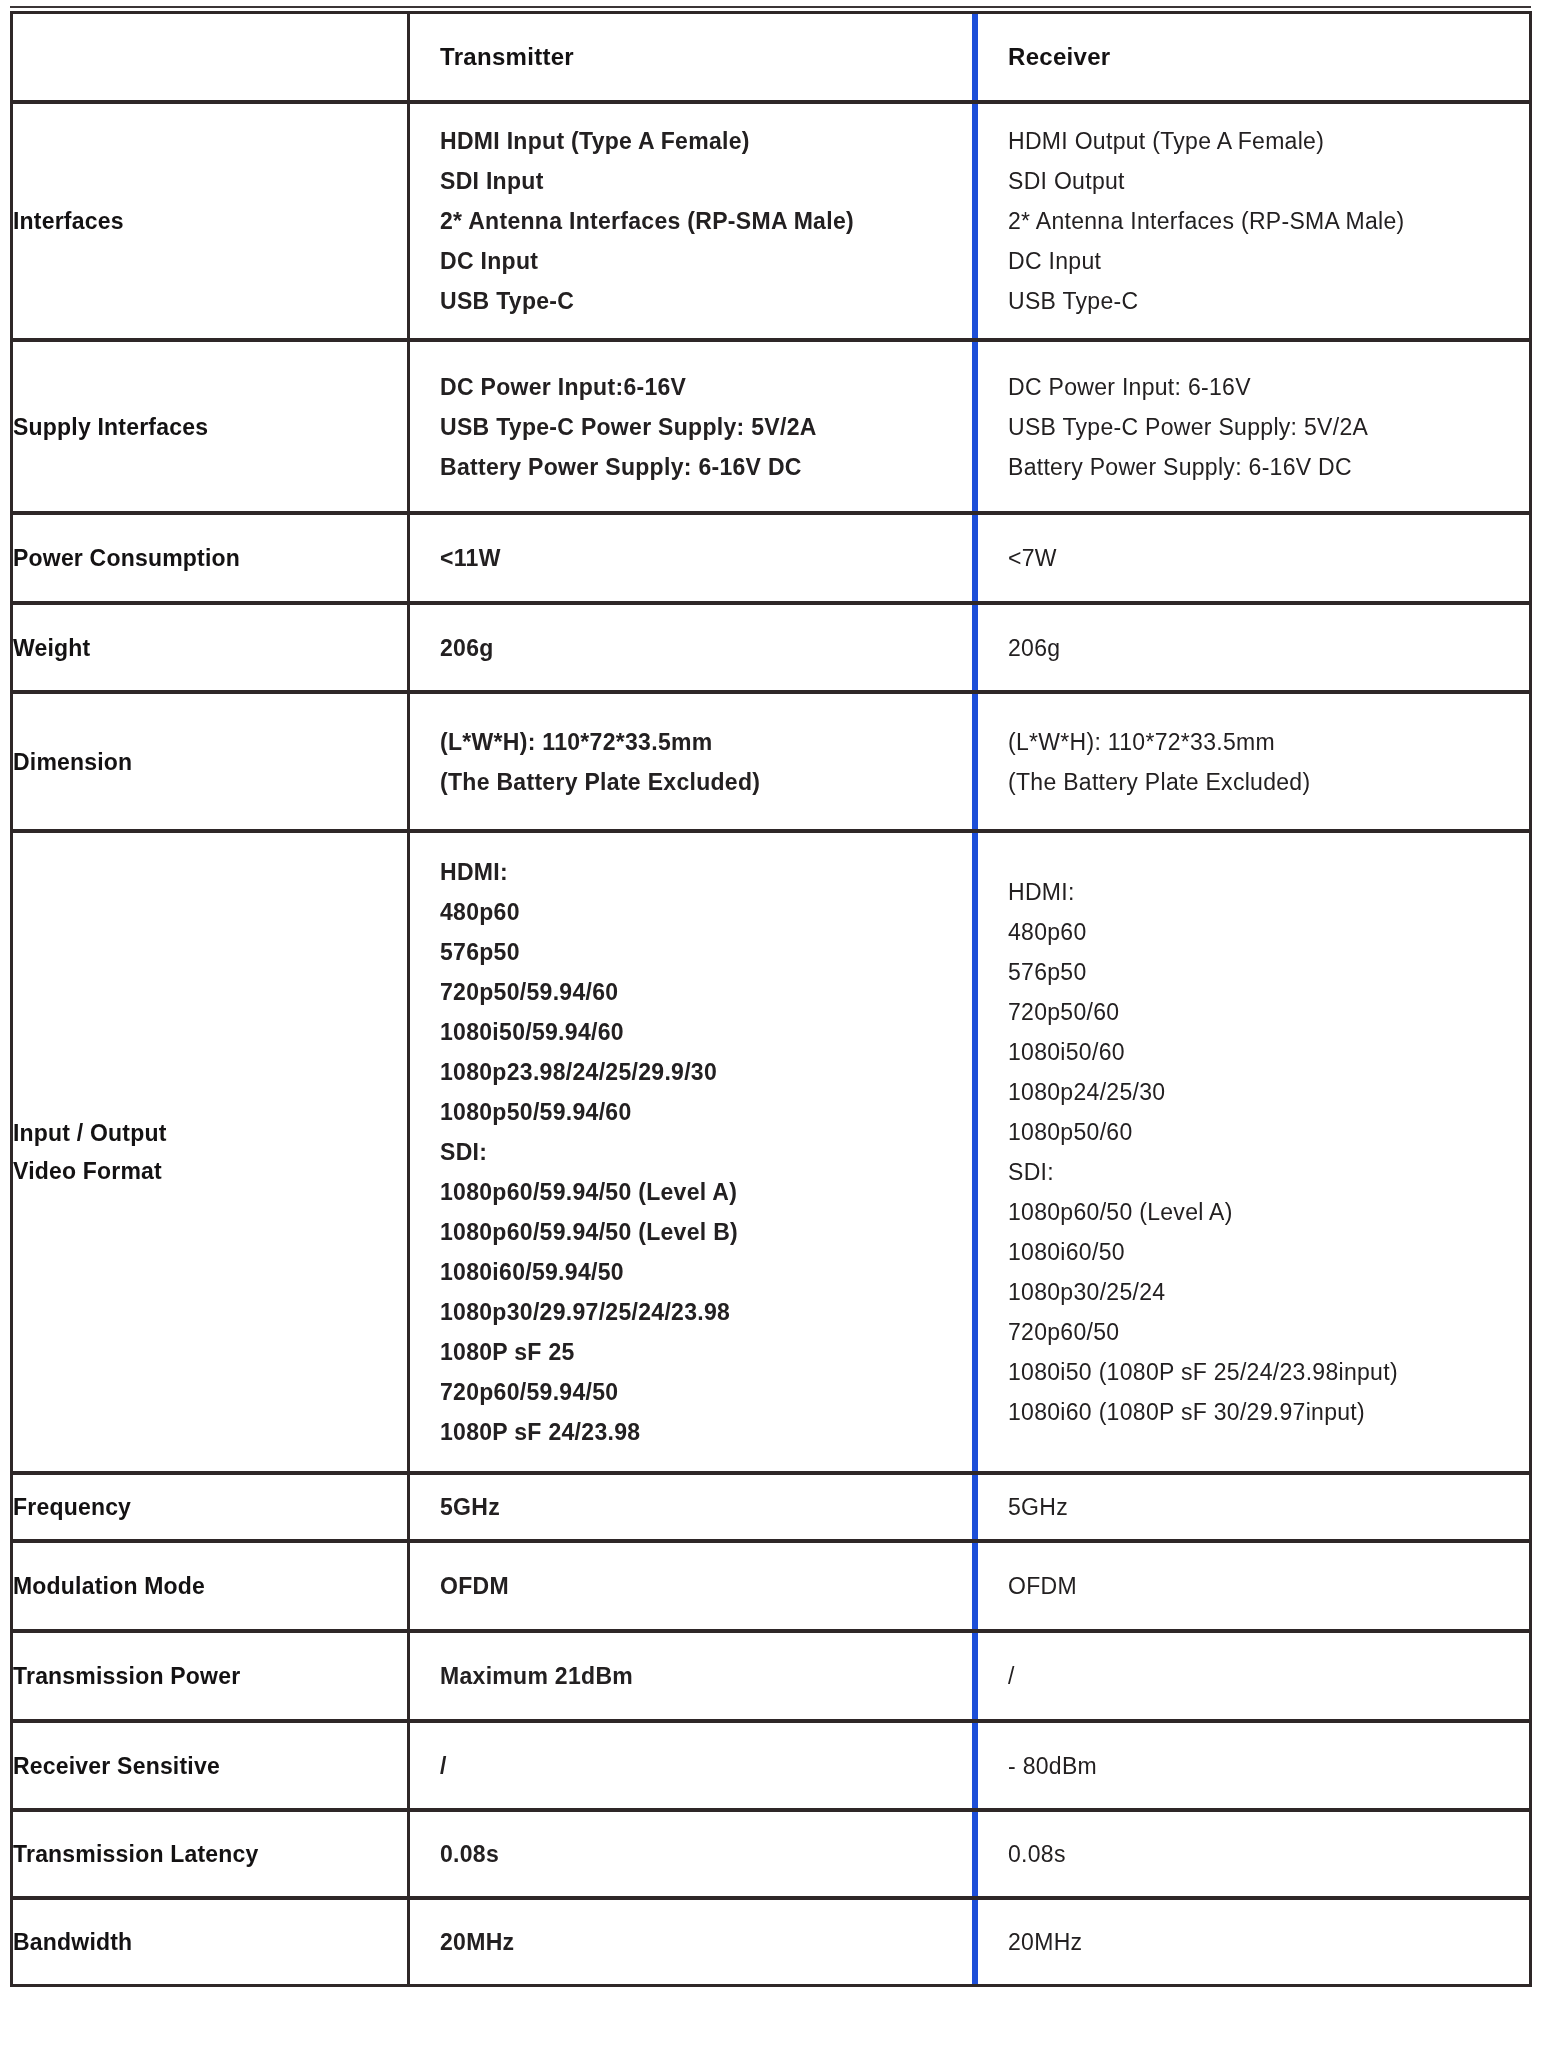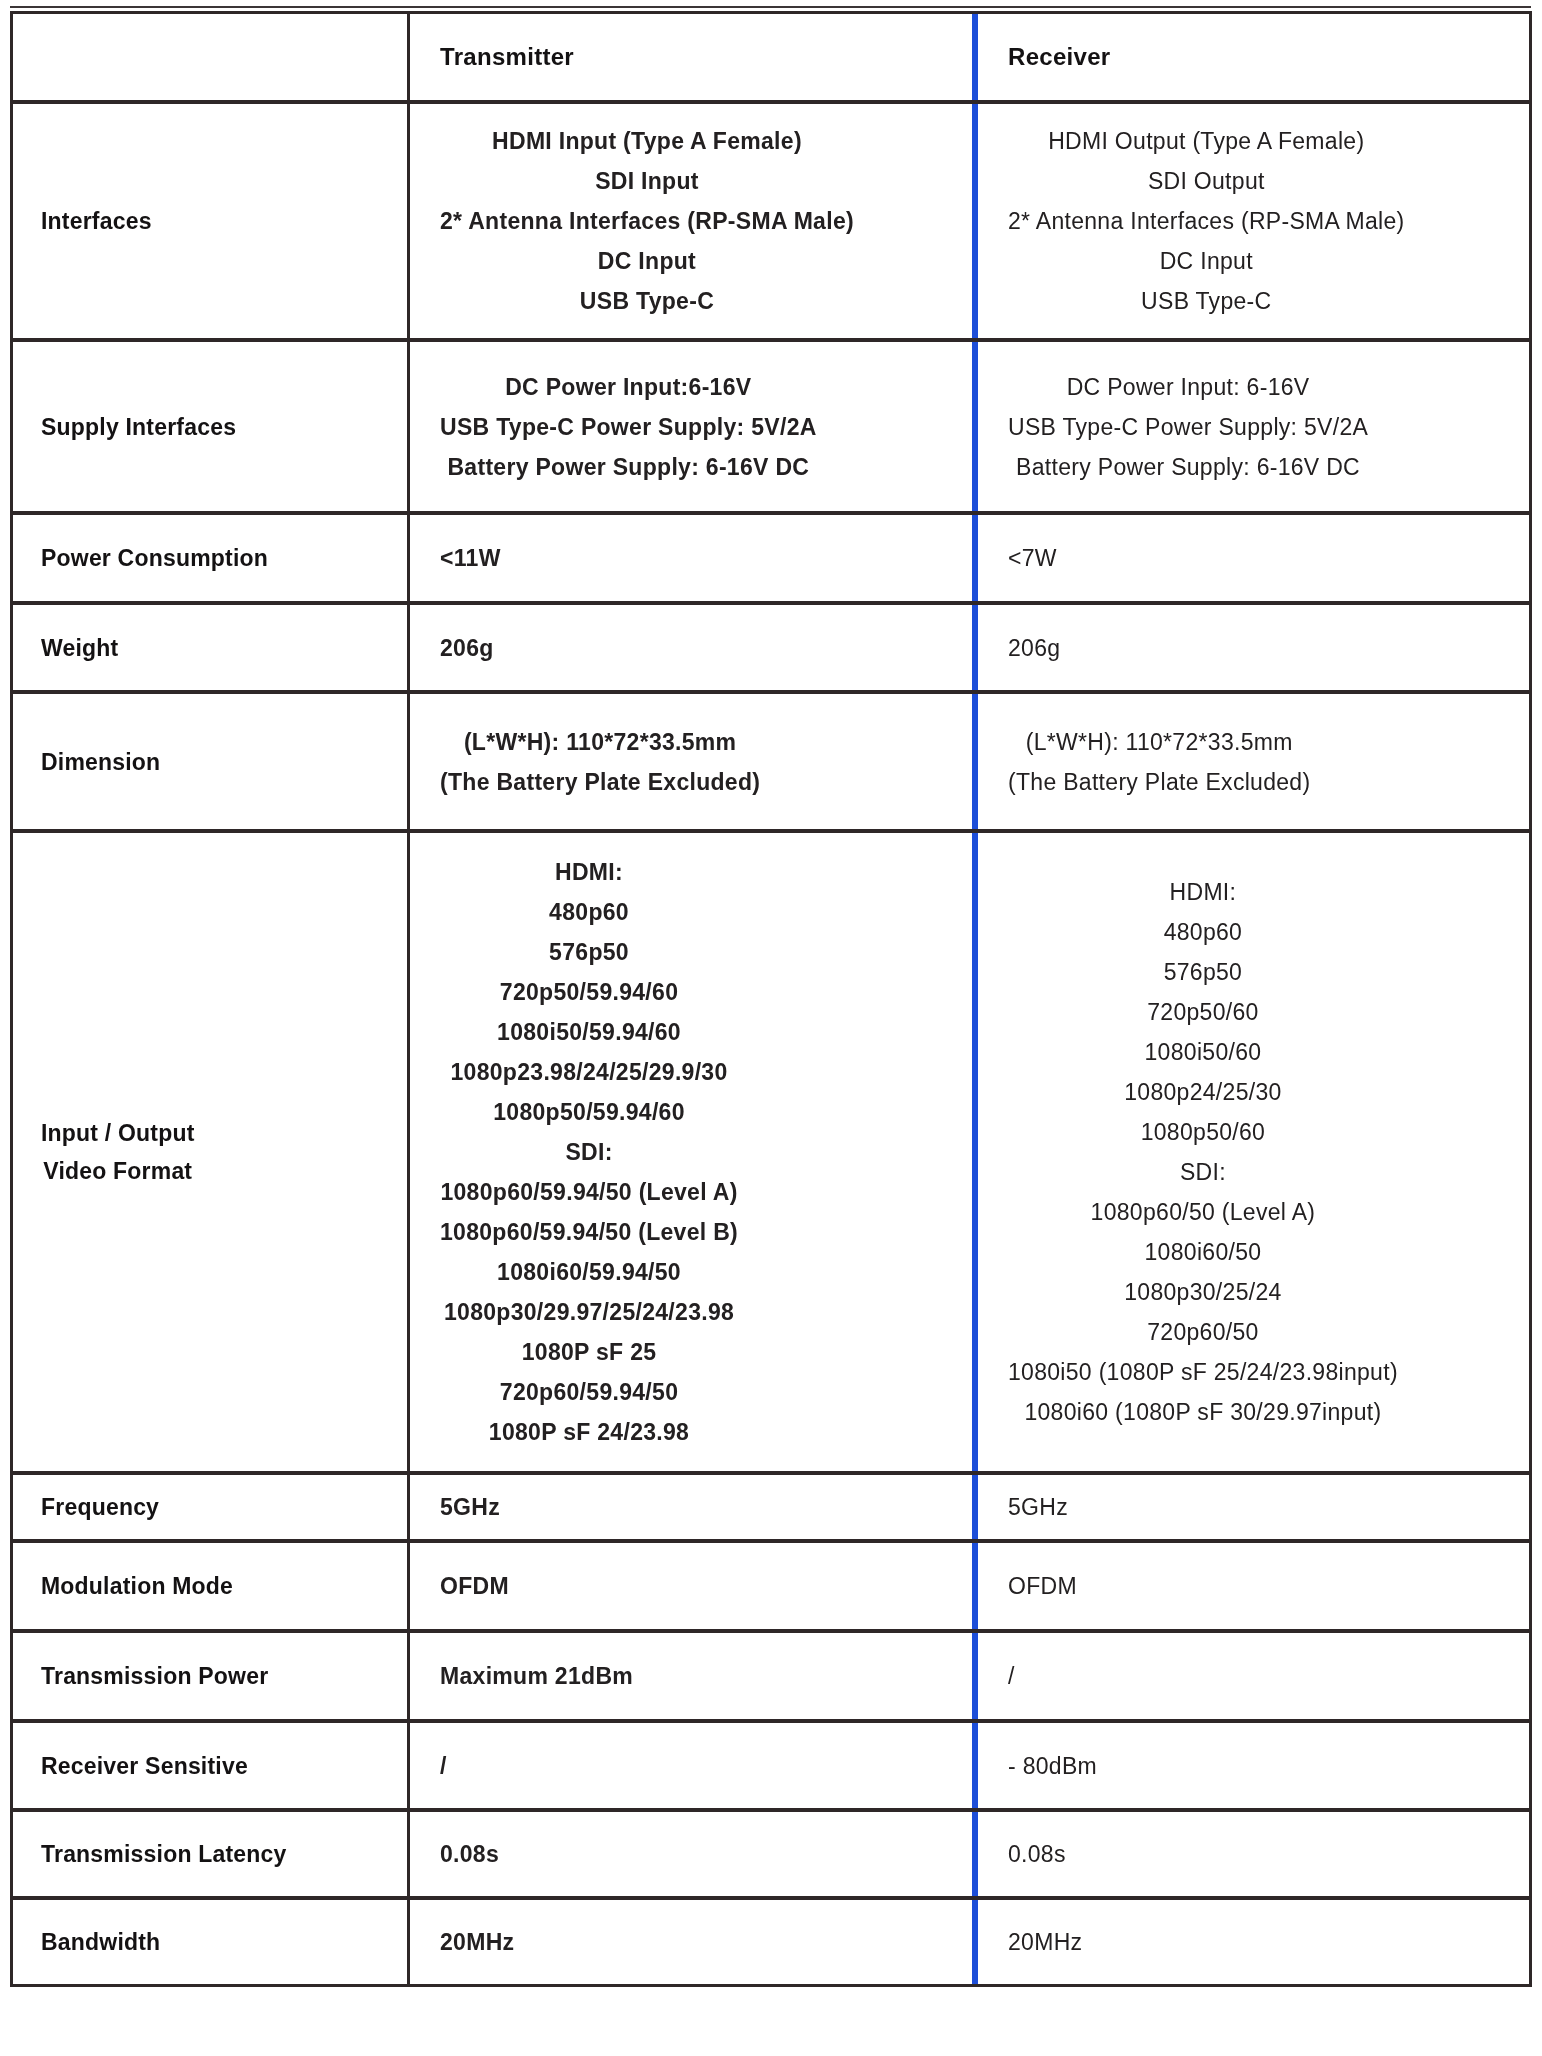--- a/index.html
+++ b/index.html
@@ -14,23 +14,23 @@
   }
   .spec-table{
     position:absolute;left:10px;top:11px;width:1522px;
     border:3px solid #2e2728;box-sizing:border-box;background:#fff;
   }
   .row{display:flex;box-sizing:border-box;}
   .row + .row{border-top:4px solid #2e2728;}
   .cell{
     box-sizing:border-box;display:flex;align-items:center;
     font-size:23px;line-height:40px;letter-spacing:0.3px;
-    white-space:pre-line;color:#232021;text-align:center;
+    white-space:pre-line;color:#232021;
   }
-  .c1{width:394px;padding-left:28px;}
+  .c1{width:394px;}
   .c2{width:565px;padding-left:30px;border-left:3px solid #2e2728;font-weight:bold;}
   .c3{flex:1;padding-left:30px;border-left:6px solid #1d4ed8;}
   .label{font-weight:700;font-size:23px;letter-spacing:0.2px;color:#141213;line-height:38px;}
   .hdr{font-weight:700;font-size:24px;color:#141213;}
   
   .h-header{height:86px}
   .h-interfaces{height:238px}
   .h-supply{height:173px}
   .h-power{height:90px}
   .h-weight{height:89px}

